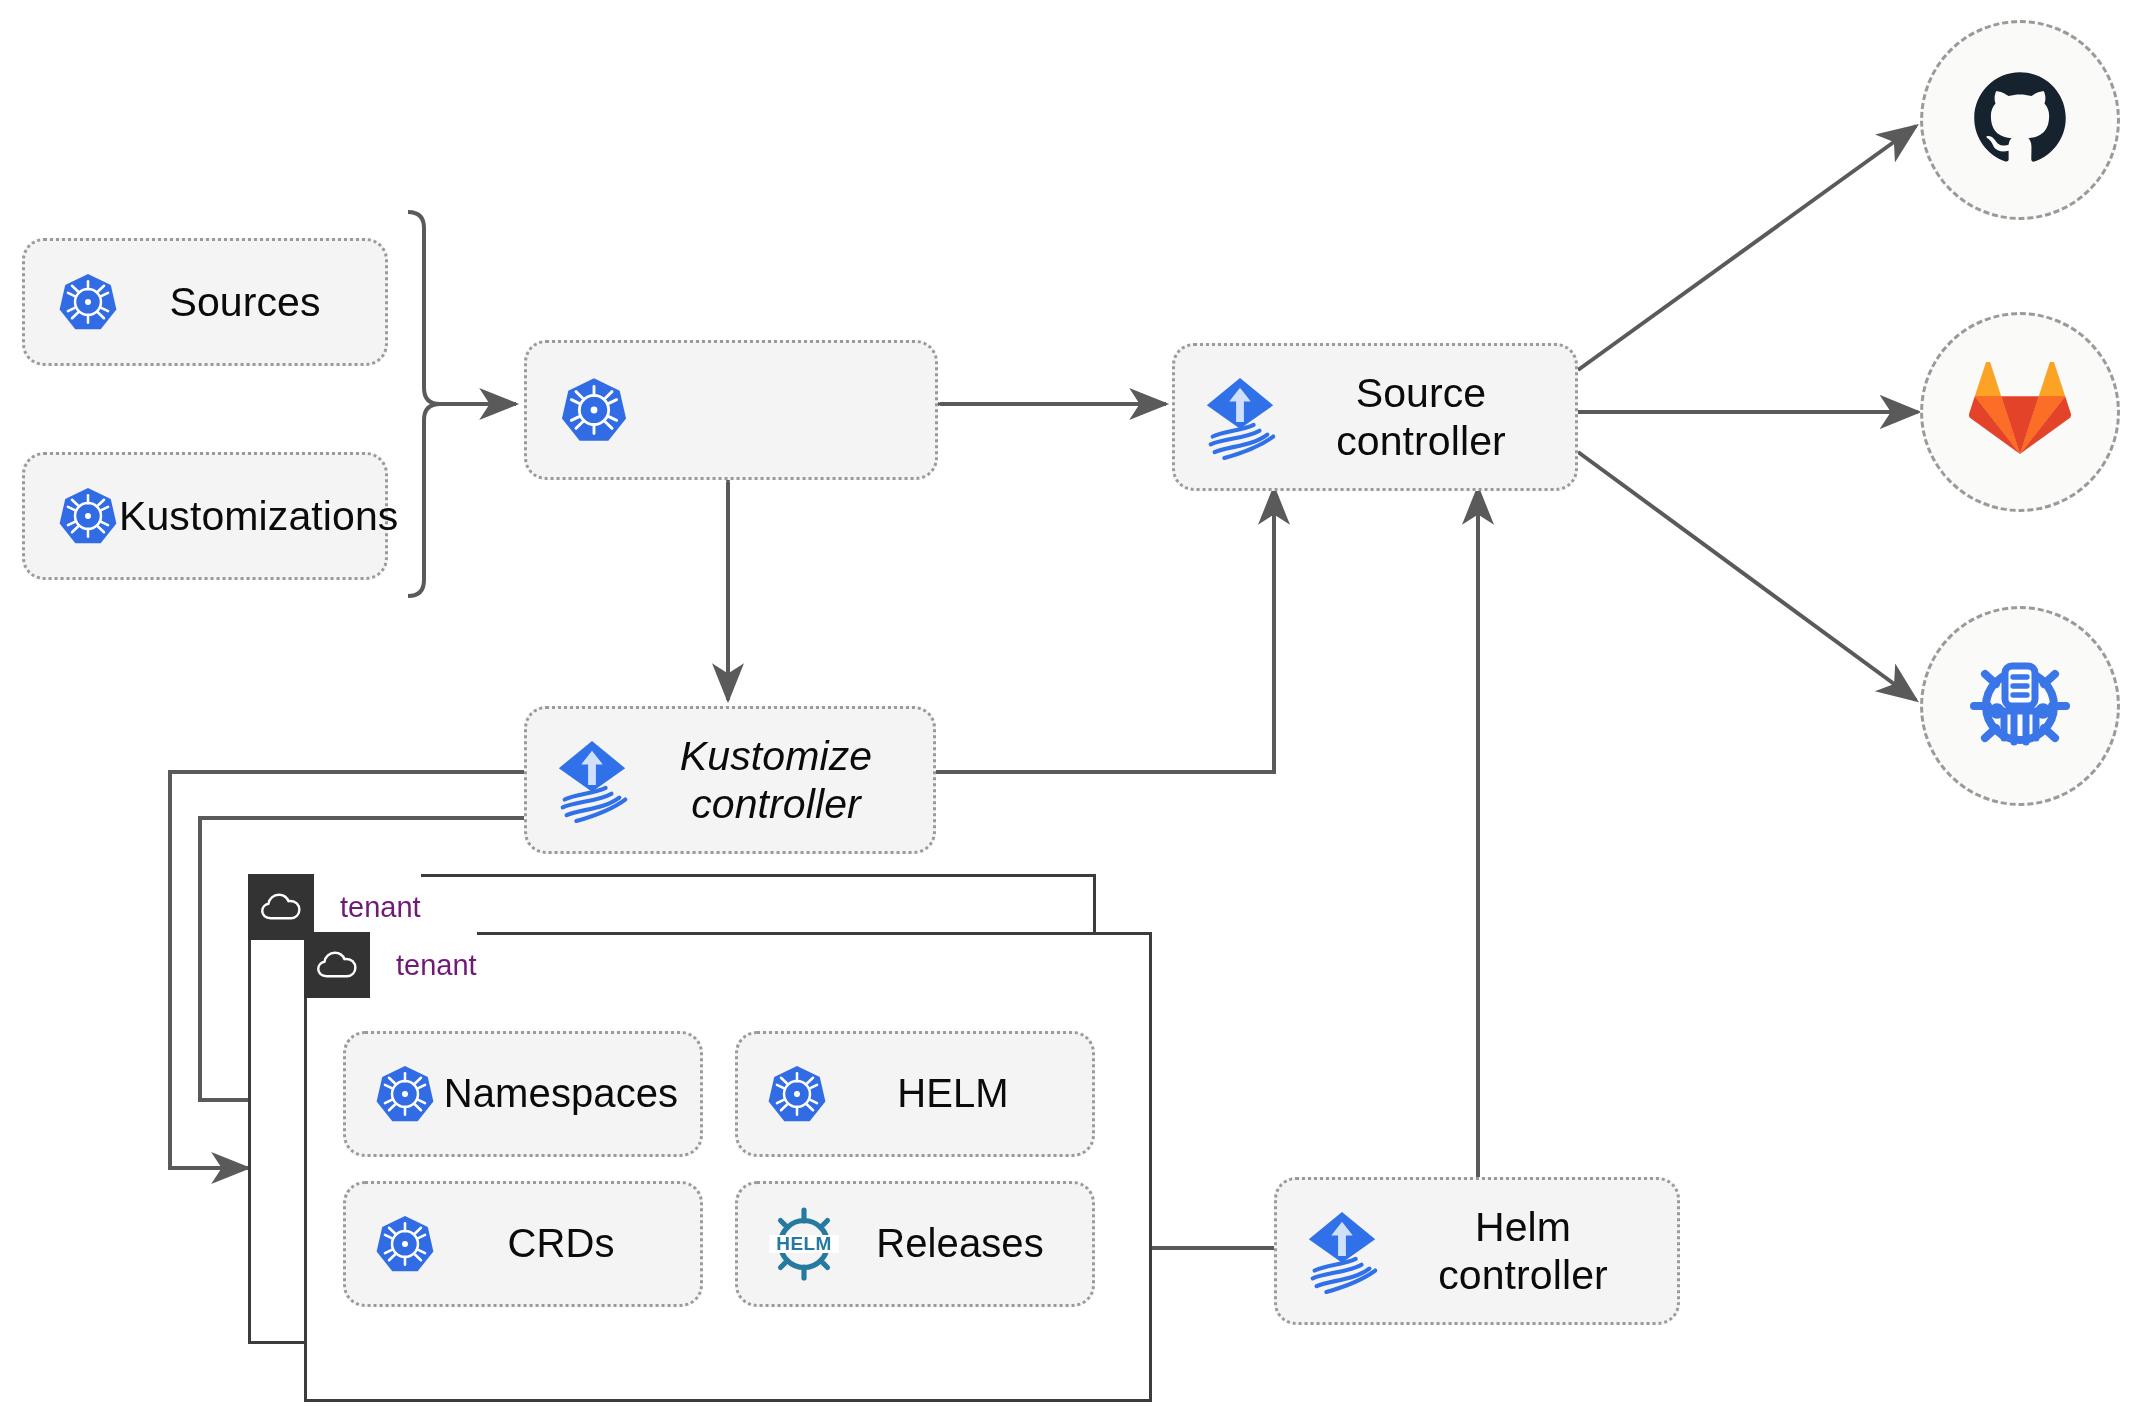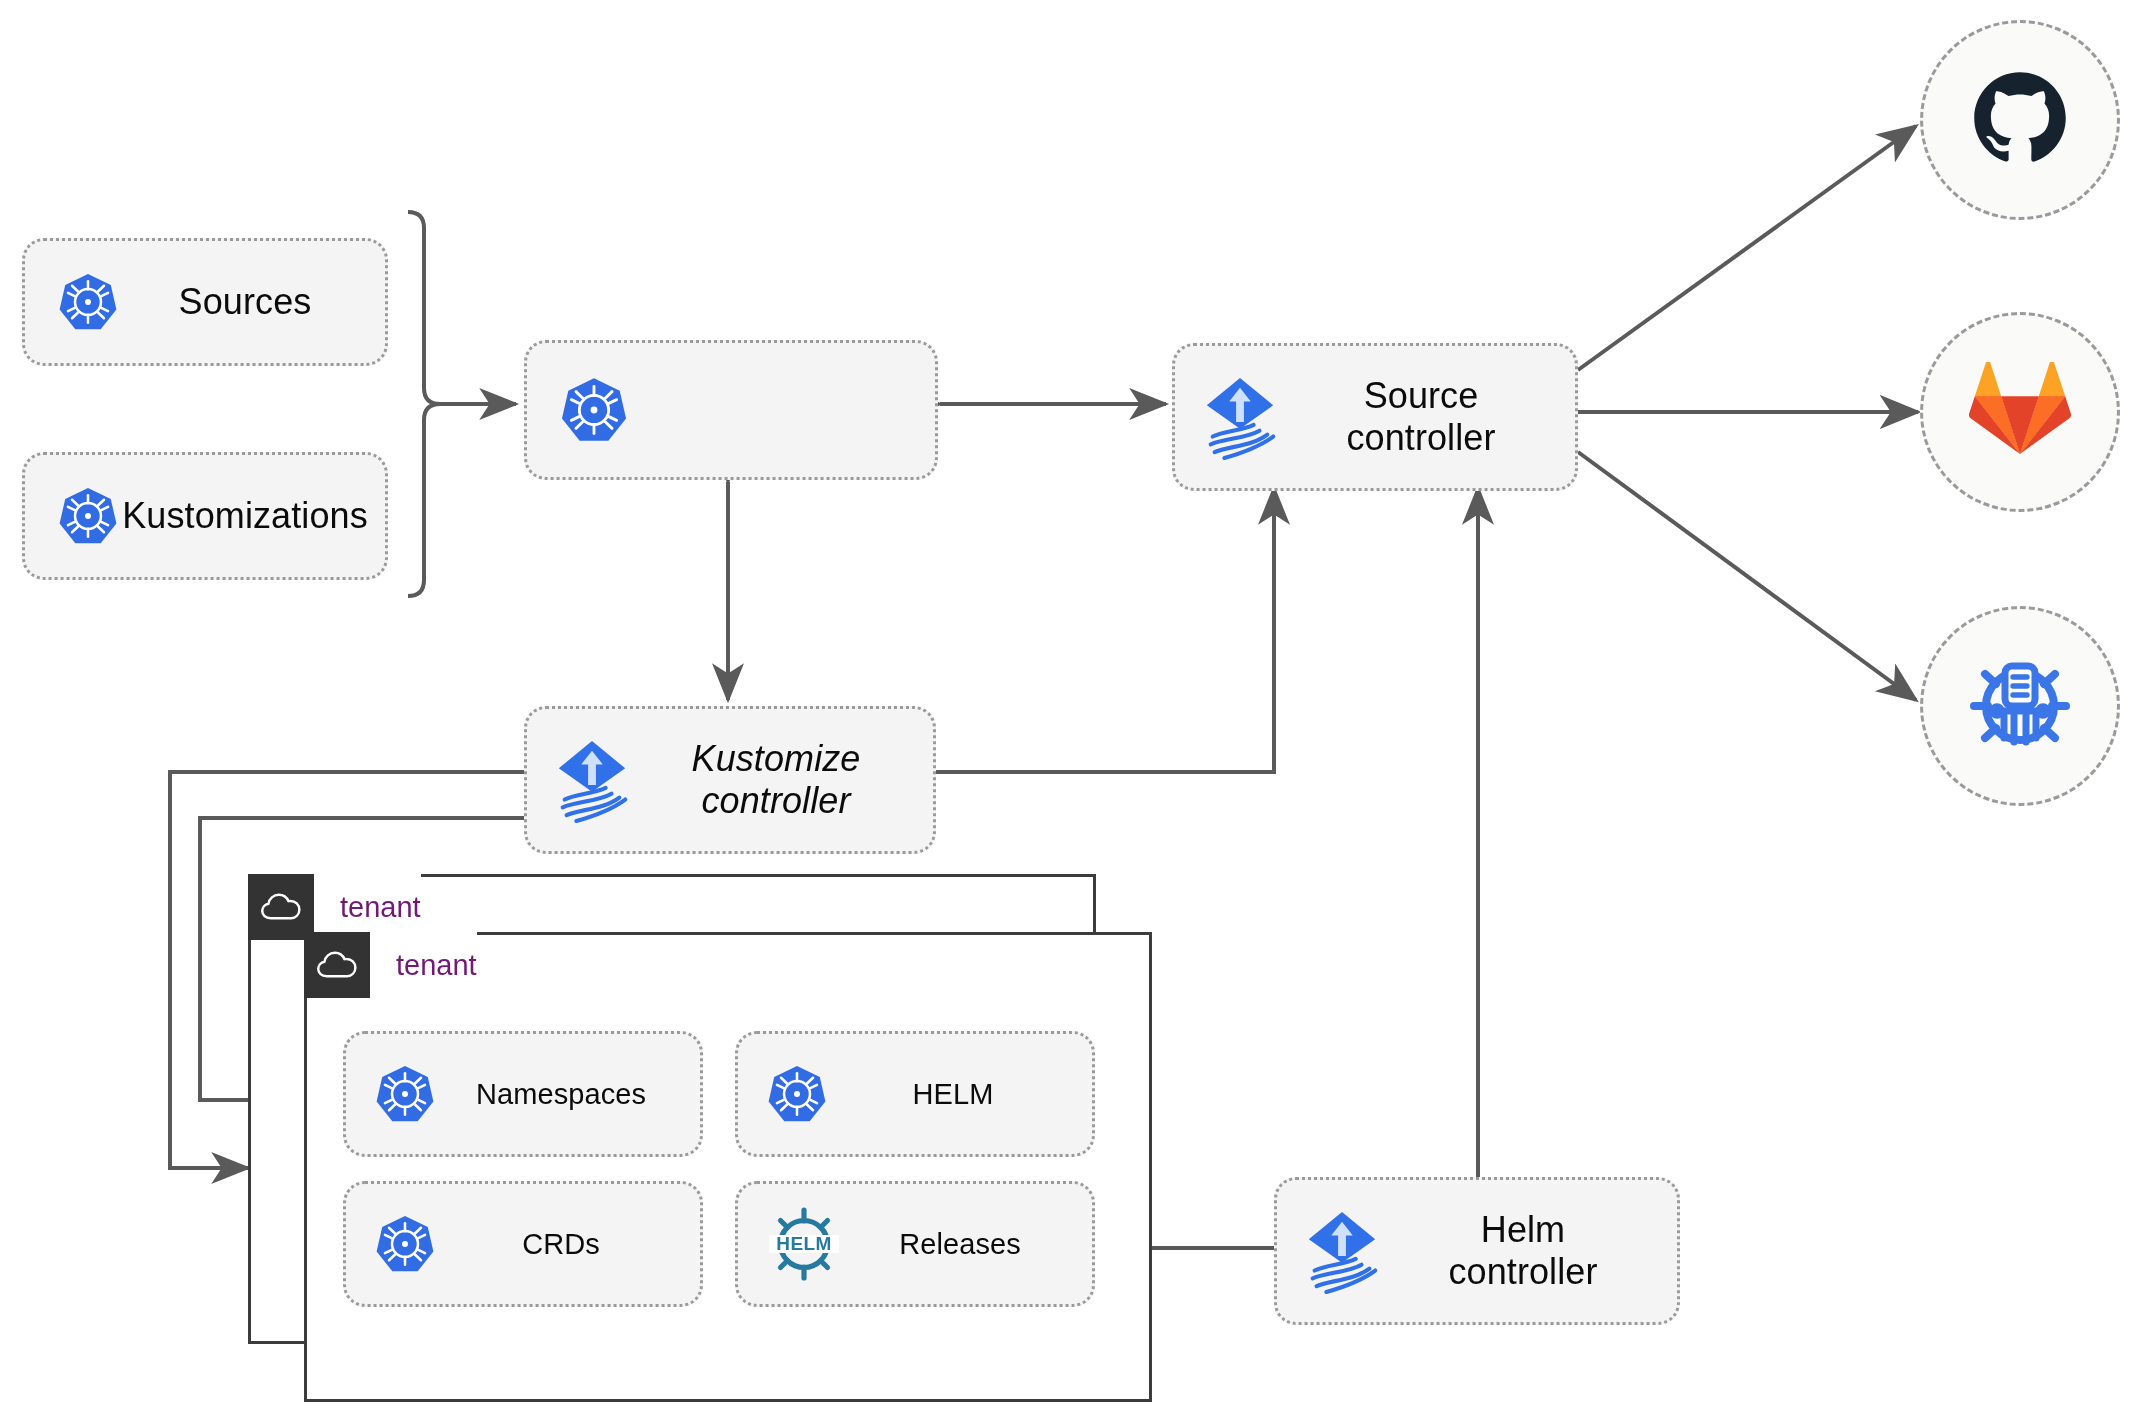--- a/index.html
+++ b/index.html
@@ -16,27 +16,27 @@
     border-radius:22px;
     display:flex;
     align-items:center;
     z-index:3;
   }
   .node .ico{flex:0 0 auto;display:flex;align-items:center;justify-content:center;}
   .node .lbl{
     flex:1 1 auto;
     text-align:center;
     color:#0b0b0b;
-    font-size:36px;
+    font-size:41px;
     line-height:1.18;
     letter-spacing:.1px;
     white-space:pre-line;
     padding-right:14px;
   }
-  .node.small .lbl{font-size:29px;}
+  .node.small .lbl{font-size:40px;}
 
   
   .circlenode{
     position:absolute;
     box-sizing:border-box;
     border:3px dashed #9a9a9a;
     border-radius:50%;
     background:#fafaf9;
     display:flex;align-items:center;justify-content:center;
     z-index:3;

